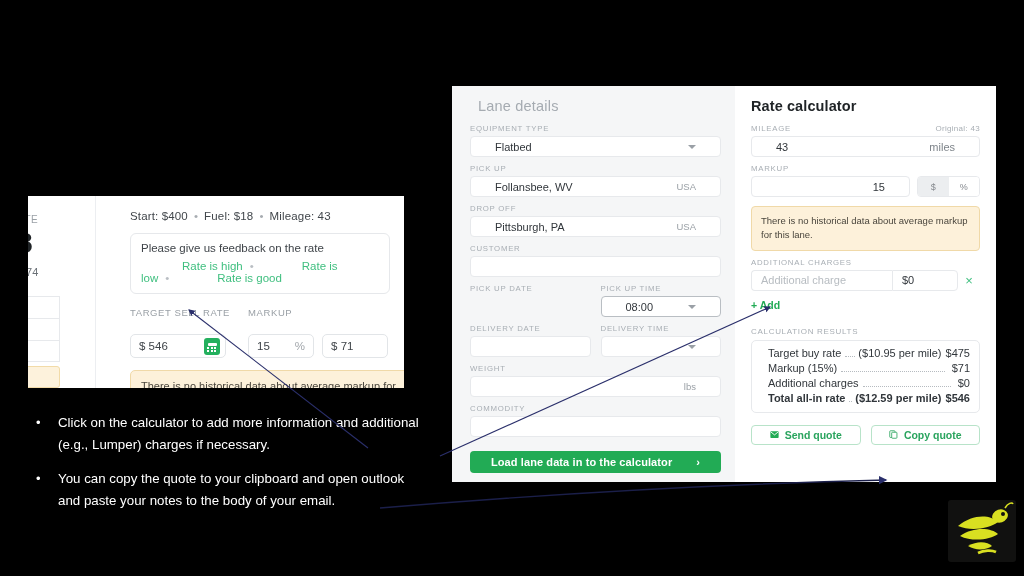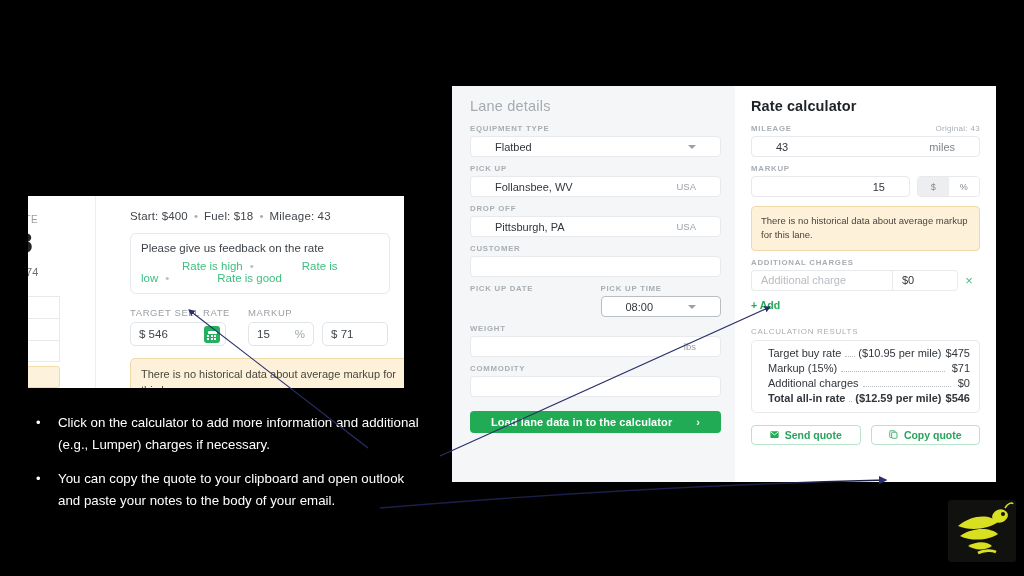--- a/index.html
+++ b/index.html
@@ -32,21 +32,21 @@
   .meta-line { font-size: 11.5px; color: #41464b; letter-spacing:.15px; }
   .meta-line .dot { color:#a7acb1; padding:0 6px; }
 
   .fb-box { margin-top: 11px; border:1px solid #e6e8eb; border-radius:6px; padding:8px 10px 9px 10px; }
   .fb-title { font-size: 11.5px; color:#3f4449; }
   .fb-links { margin-top: 6px; font-size: 11.5px; color:#3fbf7f; }
   .fb-links .sep { color:#b9bec3; padding: 0 7px; }
   .fb-links span.lk { color:#3fbf7f;padding-left:41px; }
 
   .fieldrow { display:flex; gap: 18px; margin-top: 13px; }
-  .flabel { font-size: 9.5px; letter-spacing:.6px; color:#9aa0a6; margin-bottom:4px; }
+  .flabel { font-size: 9.5px; letter-spacing:.6px; color:#9aa0a6; margin-bottom:16px; }
   .finput {
     height: 24px; border:1px solid #e2e5e8; border-radius:5px; background:#fff;
     display:flex; align-items:center; padding: 0 8px; font-size:11.5px; color:#3f4449;
     position: relative;
   }
   .calc-btn {
     position:absolute; right:5px; top:3px; width:16px; height:17px;
     background:#24b05e; border-radius:3px; display:flex; align-items:center; justify-content:center;
   }
   .calc-btn .scr { width:9px; height:3px; background:#fff; border-radius:1px; display:block; margin-top:-5px;}
@@ -56,24 +56,24 @@
   .amber-note {
     margin-top: 12px; background:#fdf1da; border:1px solid #f0d9a8; border-radius:5px;
     padding: 8px 10px; font-size:11px; color:#4a463d; line-height:1.45; width: 282px;
   }
 
   
   #shotB { position:absolute; left:452px; top:86px; width:544px; height:396px; background:#ffffff; overflow:hidden; display:flex; }
   .lane-pane { width:283px; background:#f5f6f7; padding: 12px 14px 0 18px; }
   .calc-pane { flex:1; background:#ffffff; padding: 12px 16px 0 16px; }
 
-  .pane-title-lane { font-size:14.5px; color:#a5abb1; letter-spacing:.2px; margin-bottom:10px; }
+  .pane-title-lane { font-size:14.5px; color:#a5abb1; letter-spacing:.2px; margin-bottom:10px;margin-left:8px; }
   .pane-title-calc { font-size:14.5px; color:#1f2326; font-weight:700; letter-spacing:.1px; margin-bottom:10px; }
 
-  .lbl { font-size:7.8px; letter-spacing:.75px; color:#a8aeb4; margin: 7px 0 3px 0; font-weight: bold; }
+  .lbl { font-size:7.8px; letter-spacing:.75px; color:#a8aeb4; margin: 7px 0 3px 0; }
   .lbl.first { margin-top:0; }
   .inp {
     height: 21px; background:#fff; border:1px solid #e7e9ec; border-radius:4px;
     display:flex; align-items:center; padding: 0 24px; font-size:11px; color:#31363b;
     justify-content:space-between;
   }
   .inp .suffix { font-size:9.5px; color:#9aa0a6; }
   .caret { width:0; height:0; border-left:4px solid transparent; border-right:4px solid transparent; border-top:4px solid #9aa0a6; }
   .two-col { display:flex; gap:10px; }
   .two-col > div { flex:1; }
@@ -233,20 +233,35 @@
         </div>
         <div>
           <div class="lbl">PICK UP TIME</div>
           <div class="inp" style="border-color:#b9bec3;">
             <span>08:00</span>
             <span class="caret"></span>
           </div>
         </div>
       </div>
 
+      <div class="two-col">
+        <div>
+          <div class="lbl">DELIVERY DATE</div>
+          <div class="inp">
+            <span></span>
+          </div>
+        </div>
+        <div>
+          <div class="lbl">DELIVERY TIME</div>
+          <div class="inp">
+            <span></span>
+            <span class="caret"></span>
+          </div>
+        </div>
+      </div>
 
       <div class="lbl">WEIGHT</div>
       <div class="inp">
         <span></span>
         <span class="suffix">lbs</span>
       </div>
 
       <div class="lbl">COMMODITY</div>
       <div class="inp">
         <span></span>

